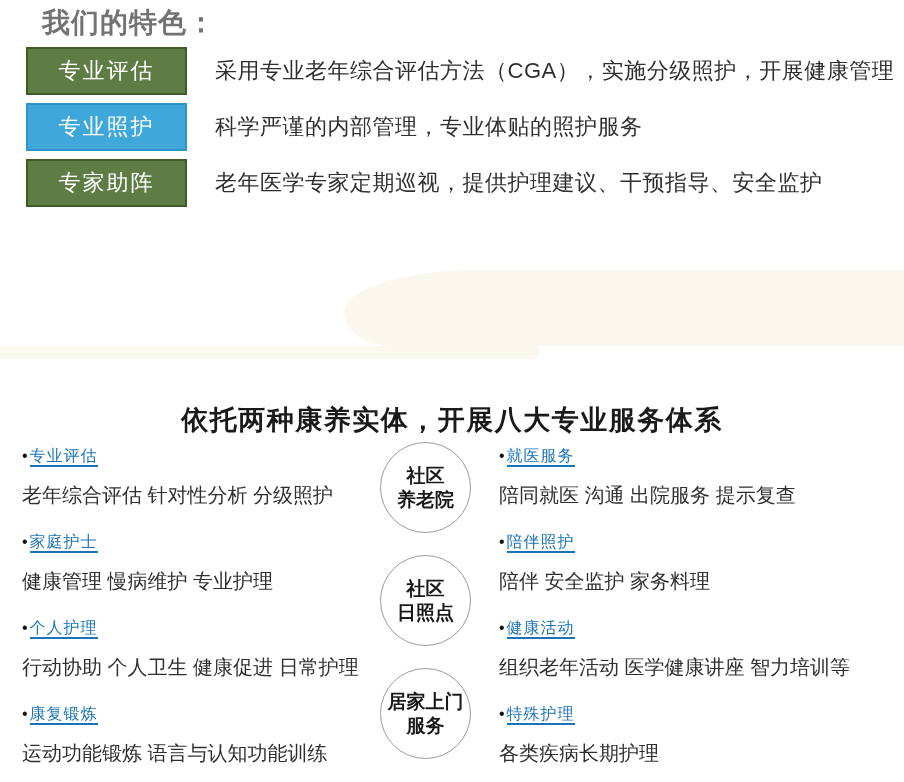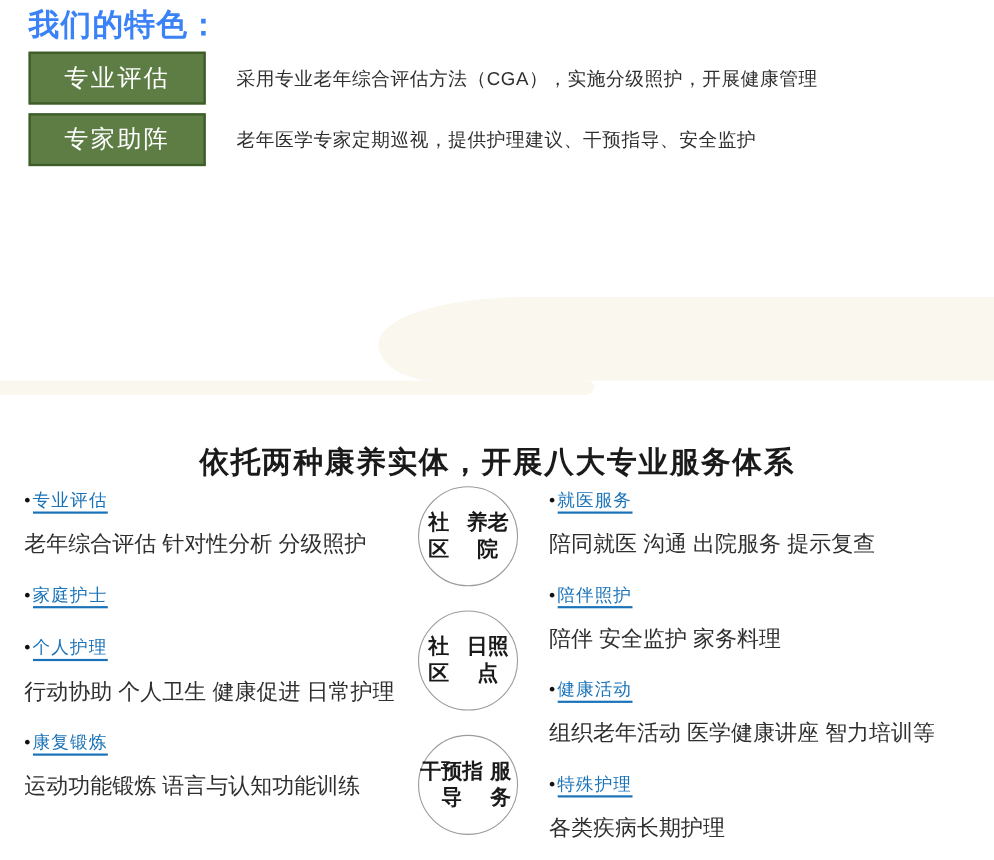--- a/index.html
+++ b/index.html
@@ -25,42 +25,42 @@
     position: absolute;
     top: 346px; left: 0;
     width: 540px; height: 13px;
     background: #faf7ef;
     border-radius: 0 10px 14px 0;
   }
 
   
   .sec1 { position: absolute; top: 8px; left: 26px; right: 0; }
   .sec1-title {
-    margin: 0 0 9px 0;
+    margin: 0 0 9px 16px;
     font-size: 28px;
     line-height: 30px;
     font-weight: bold;
-    color: #3b82f6;
+    color: #737373;
     letter-spacing: 1px;
   }
   .feature-row { display: flex; align-items: center; margin-bottom: 8px; }
   .feature-tag {
     box-sizing: border-box;
     width: 161px; height: 48px;
     display: flex; align-items: center; justify-content: center;
     color: #ffffff;
     font-size: 22px;
     letter-spacing: 2px;
     flex: none;
   }
   .feature-tag.green { background: #5d7d45; border: 2px solid #3d5c28; }
   .feature-tag.blue  { background: #3fa7da; border: 2px solid #2d95c8; }
   .feature-desc {
     margin-left: 28px;
-    font-size: 17px;
+    font-size: 22px;
     color: #2f2f2f;
     letter-spacing: 0.5px;
     white-space: nowrap;
   }
 
   
   .sec2-title {
     position: absolute;
     top: 386px; left: 0; right: 0;
     margin: 16px;
@@ -100,21 +100,21 @@
     white-space: nowrap;
   }
 
   .circles { display: flex; flex-direction: column; align-items: flex-start; }
   .circle {
     box-sizing: border-box;
     width: 91px; height: 91px;
     border: 1.5px solid #9b9b9b;
     border-radius: 50%;
     background: #ffffff;
-    display: flex; flex-direction: row;
+    display: flex; flex-direction: column;
     align-items: center; justify-content: center;
     margin-bottom: 22px;
     font-size: 19px;
     font-weight: bold;
     color: #1a1a1a;
     line-height: 24px;
     text-align: center;
     flex: none;
   }
 </style>
@@ -127,38 +127,43 @@
   <div class="deco-2"></div>
 
   <div class="sec1">
     <h1 class="sec1-title">我们的特色：</h1>
 
     <div class="feature-row">
       <div class="feature-tag green">专业评估</div>
       <div class="feature-desc">采用专业老年综合评估方法（CGA），实施分级照护，开展健康管理</div>
     </div>
     <div class="feature-row">
+      <div class="feature-tag blue">专业照护</div>
+      <div class="feature-desc">科学严谨的内部管理，专业体贴的照护服务</div>
+    </div>
+    <div class="feature-row">
       <div class="feature-tag green">专家助阵</div>
       <div class="feature-desc">老年医学专家定期巡视，提供护理建议、干预指导、安全监护</div>
     </div>
     <div class="feature-row">
     </div>
   </div>
 
   <h2 class="sec2-title">依托两种康养实体，开展八大专业服务体系</h2>
 
   <div class="svc-grid">
 
     <div class="svc-col left">
       <div class="svc-item">
         <div class="svc-item-title"><span class="bullet">•</span><span class="svc-link">专业评估</span></div>
         <div class="svc-desc">老年综合评估 针对性分析 分级照护</div>
       </div>
       <div class="svc-item">
         <div class="svc-item-title"><span class="bullet">•</span><span class="svc-link">家庭护士</span></div>
+        <div class="svc-desc">健康管理 慢病维护 专业护理</div>
       </div>
       <div class="svc-item">
         <div class="svc-item-title"><span class="bullet">•</span><span class="svc-link">个人护理</span></div>
         <div class="svc-desc">行动协助 个人卫生 健康促进 日常护理</div>
       </div>
       <div class="svc-item">
         <div class="svc-item-title"><span class="bullet">•</span><span class="svc-link">康复锻炼</span></div>
         <div class="svc-desc">运动功能锻炼 语言与认知功能训练</div>
       </div>
     </div>
@@ -166,21 +171,21 @@
     <div class="circles">
       <div class="circle">
         <span>社区</span>
         <span>养老院</span>
       </div>
       <div class="circle">
         <span>社区</span>
         <span>日照点</span>
       </div>
       <div class="circle">
-        <span>干预指导</span>
+        <span>居家上门</span>
         <span>服务</span>
       </div>
     </div>
 
     <div class="svc-col right">
       <div class="svc-item">
         <div class="svc-item-title"><span class="bullet">•</span><span class="svc-link">就医服务</span></div>
         <div class="svc-desc">陪同就医 沟通 出院服务 提示复查</div>
       </div>
       <div class="svc-item">

